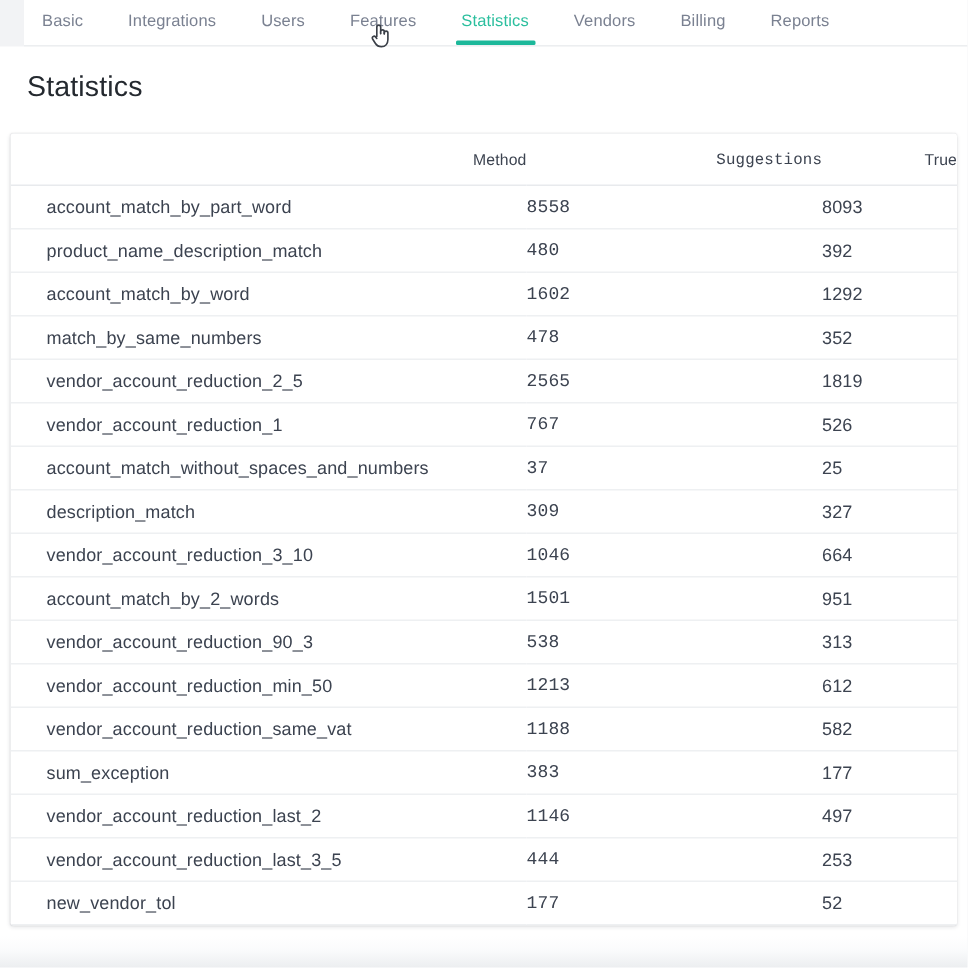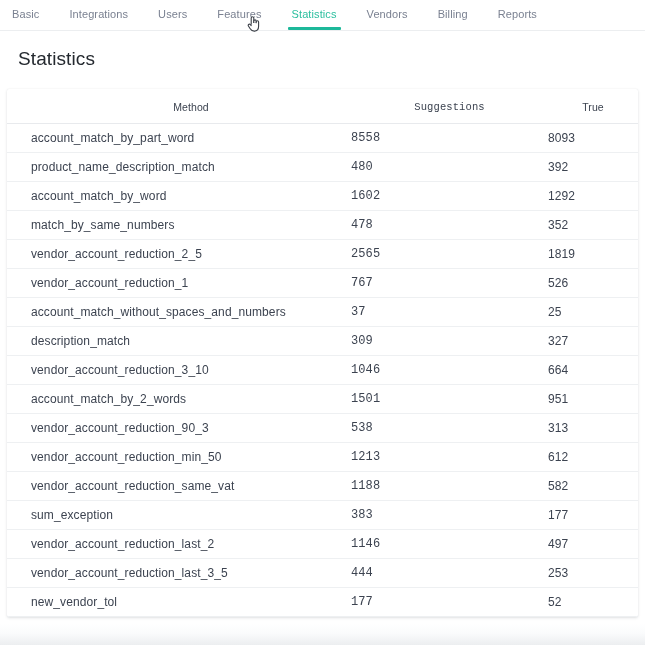--- a/index.html
+++ b/index.html
@@ -18,20 +18,21 @@
   
   .navbar {
     height: 31px;
     background: #ffffff;
     border-bottom: 1px solid #eceef0;
     display: flex;
     align-items: flex-start;
     padding: 0;
     position: relative;
     box-sizing: border-box;
+    margin-left: 16px;
   }
   .nav-tab {
     position: relative;
     font-size: 11px;
     color: #7a8191;
     line-height: 12px;
     padding: 8px 0 10px 0;
     margin: 0 15px;
     white-space: nowrap;
     cursor: pointer;
@@ -84,21 +85,21 @@
     border-radius: 2px;
     box-shadow: 0 1px 3px rgba(20,30,50,0.13), 0 0 1px rgba(20,30,50,0.10);
     overflow: hidden;
   }
   table.stats {
     width: 100%;
     border-collapse: collapse;
     table-layout: fixed;
   }
   table.stats th {
-    text-align: center;
+    text-align: right;
     font-size: 10.5px;
     font-weight: normal;
     color: #3c4350;
     padding: 12px 0 10px 0;
     border-bottom: 1px solid #e8eaed;
     letter-spacing: 0.1px;
   }
   table.stats td {
     text-align: left;
     font-size: 12px;

